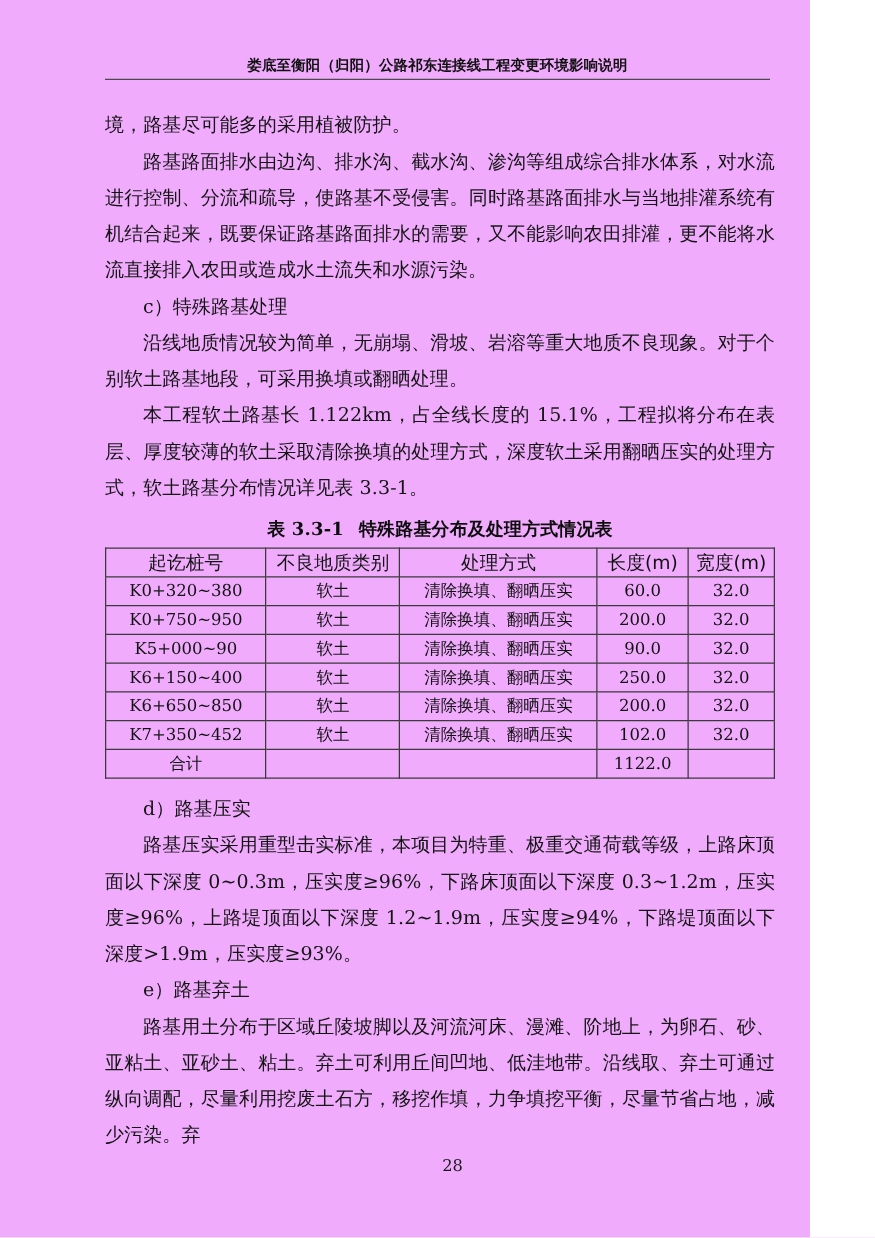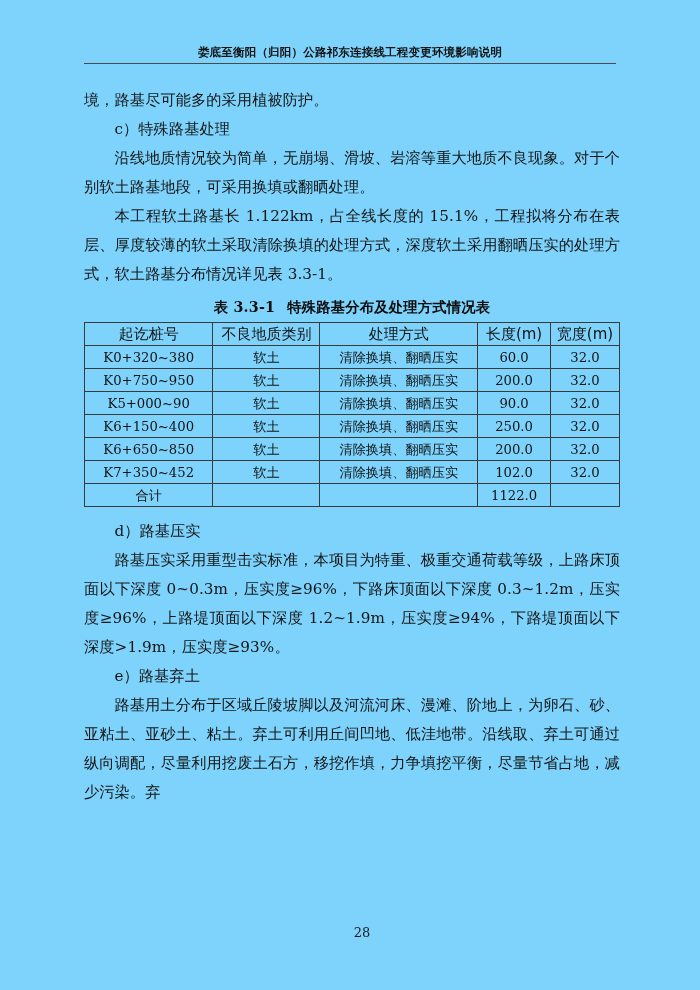--- a/index.html
+++ b/index.html
@@ -6,23 +6,23 @@
     margin: 0;
     padding: 0;
     background: #ffffff;
   }
   body {
     font-family: "DejaVu Serif", "Liberation Serif", serif;
     color: #000000;
   }
   .page {
     position: relative;
-    width: 700px;
+    width: 648px;
     height: 990px;
-    background: #7dd3fc;
+    background: #f0abfc;
     overflow: hidden;
     box-sizing: border-box;
   }
   
   .header {
     position: absolute;
     left: 84px;
     top: 44px;
     width: 532px;
     text-align: center;
@@ -137,20 +137,21 @@
 
   <div class="header">
     <span class="header-text">娄底至衡阳（归阳）公路祁东连接线工程变更环境影响说明</span>
     <div class="header-rule"></div>
   </div>
 
   <div class="content">
 
     <div id="paras-before">
         <p class="para">境，路基尽可能多的采用植被防护。</p>
+        <p class="para indent">路基路面排水由边沟、排水沟、截水沟、渗沟等组成综合排水体系，对水流进行控制、分流和疏导，使路基不受侵害。同时路基路面排水与当地排灌系统有机结合起来，既要保证路基路面排水的需要，又不能影响农田排灌，更不能将水流直接排入农田或造成水土流失和水源污染。</p>
         <p class="para indent">c）特殊路基处理</p>
         <p class="para indent">沿线地质情况较为简单，无崩塌、滑坡、岩溶等重大地质不良现象。对于个别软土路基地段，可采用换填或翻晒处理。</p>
         <p class="para indent">本工程软土路基长 1.122km，占全线长度的 15.1%，工程拟将分布在表层、厚度较薄的软土采取清除换填的处理方式，深度软土采用翻晒压实的处理方式，软土路基分布情况详见表 3.3-1。</p>
       </div>
 
     <div class="table-caption">
       <span class="cap-num">表 3.3-1</span><span class="cap-gap"></span><span>特殊路基分布及处理方式情况表</span>
     </div>
 
     <table class="data">

